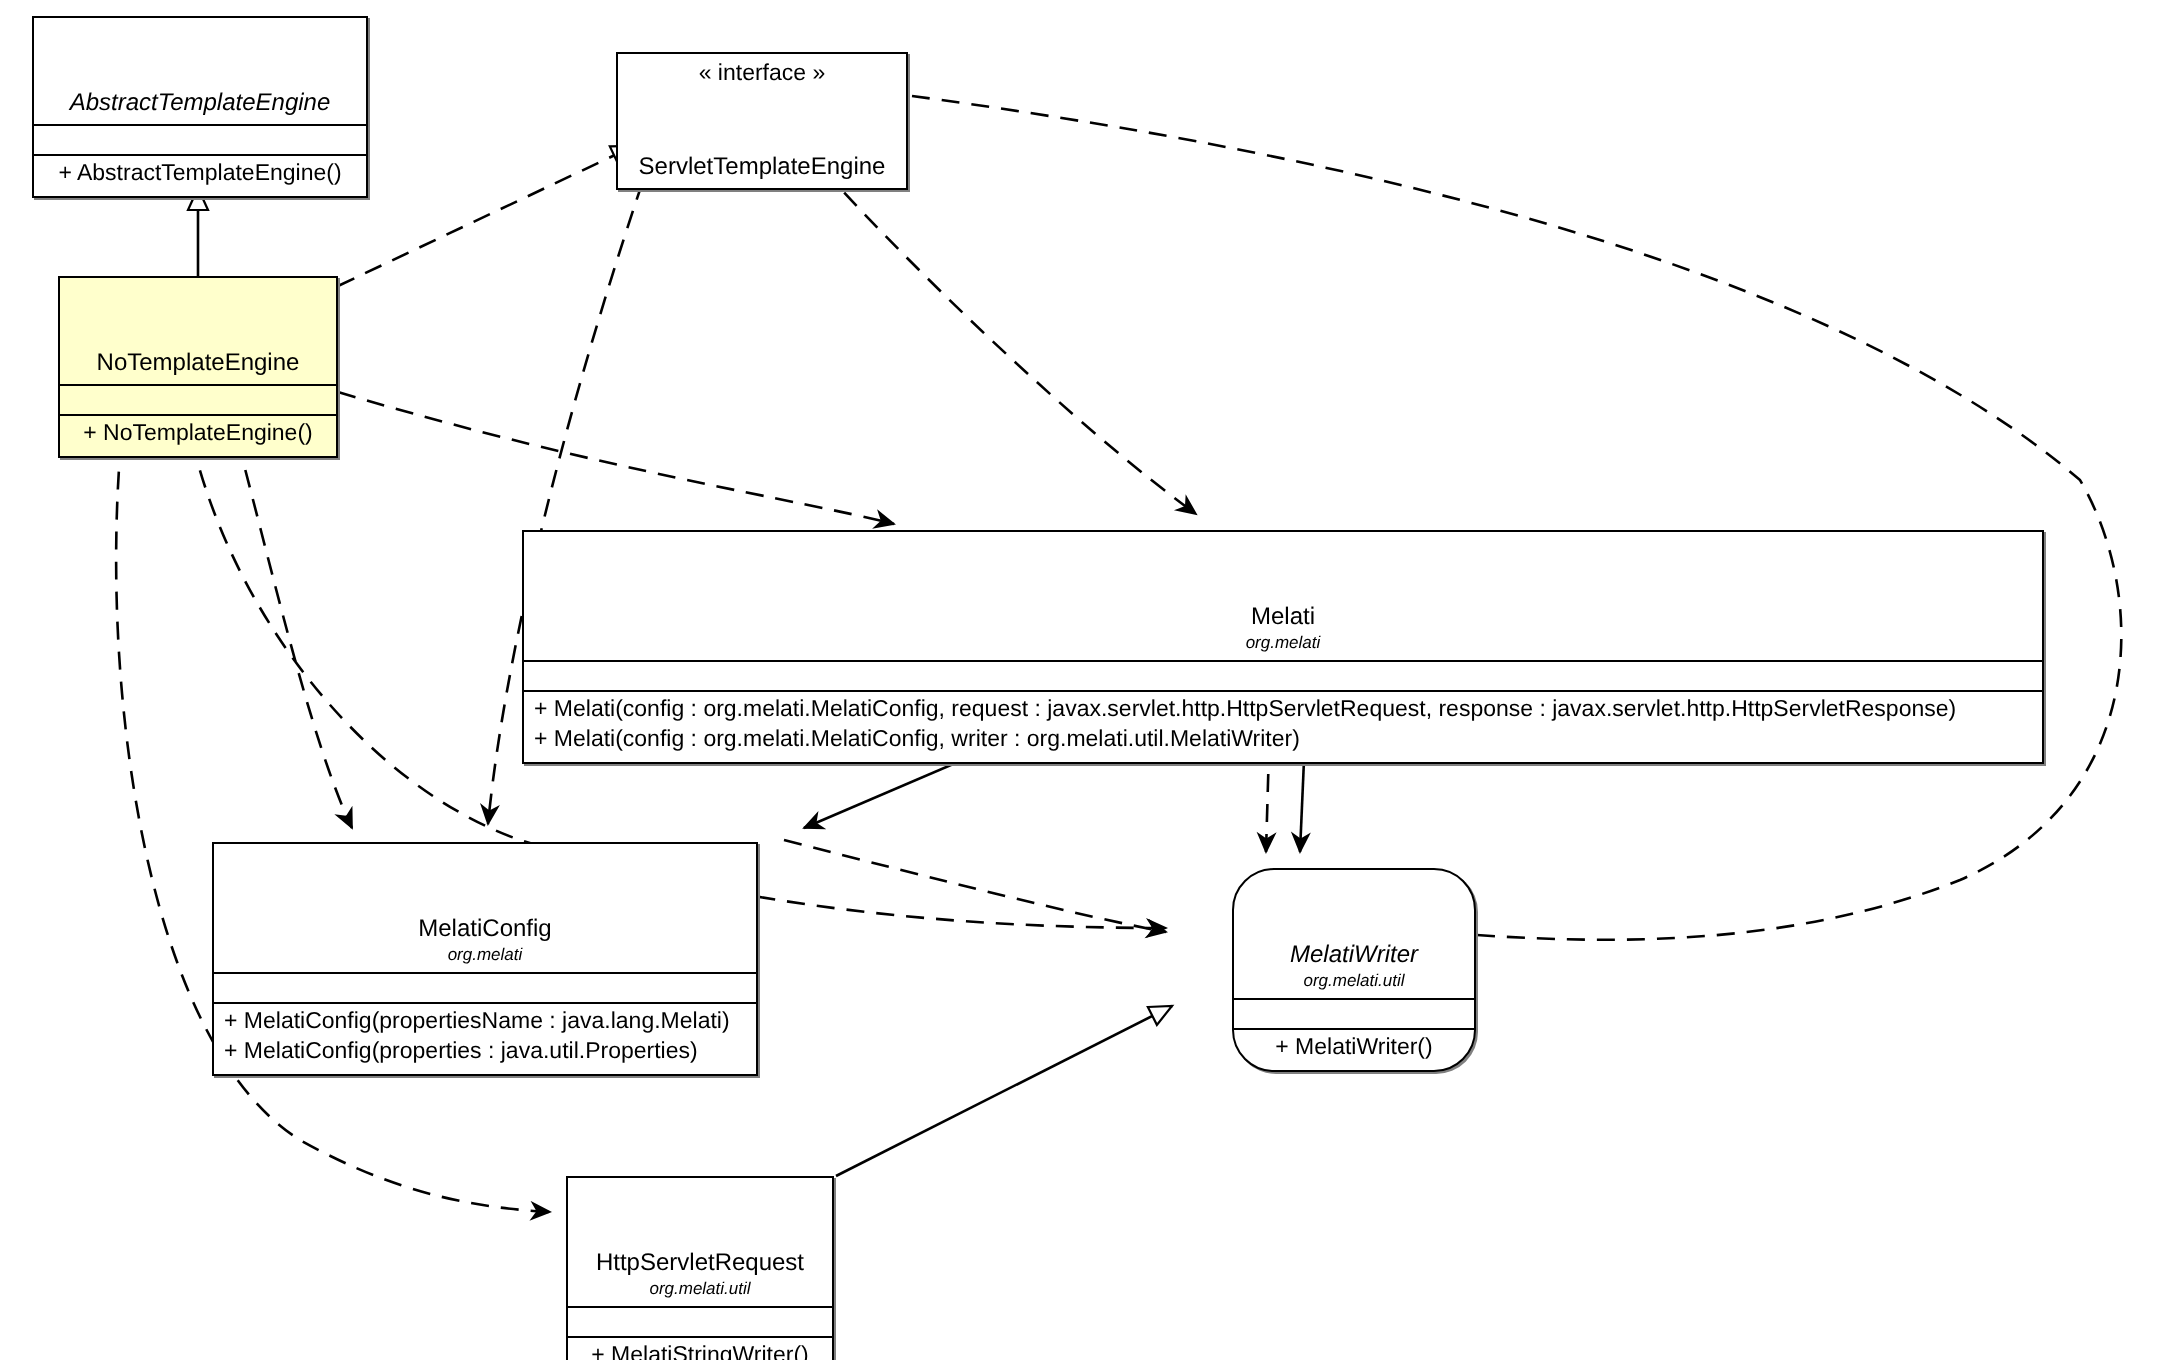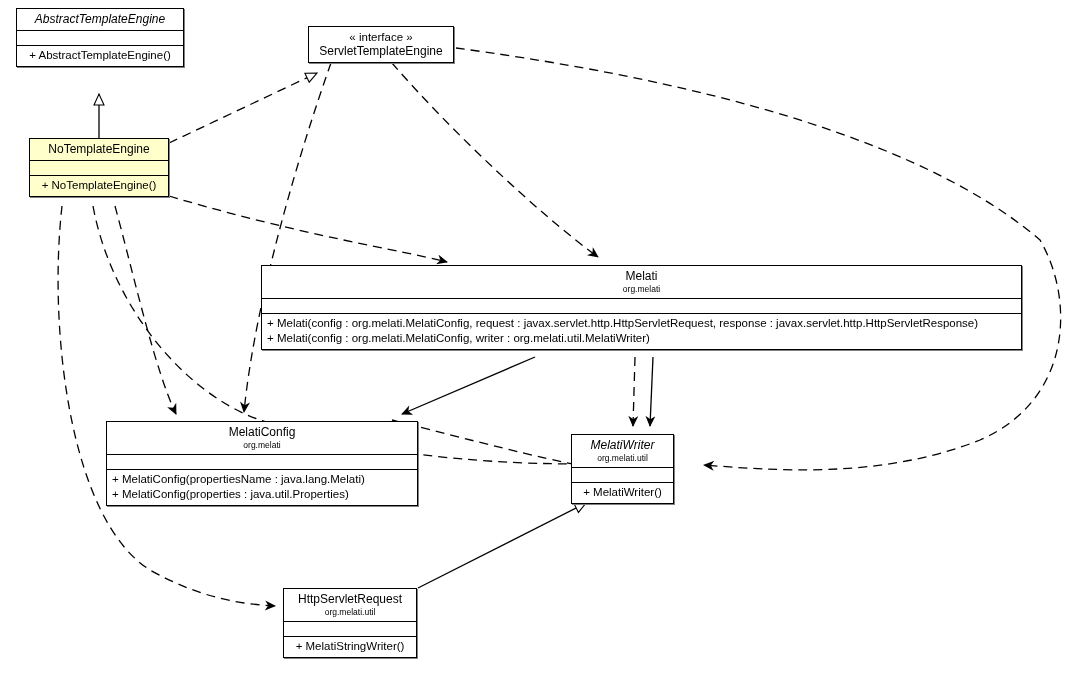--- a/index.html
+++ b/index.html
@@ -49,29 +49,31 @@
     font-size: 11.5px;
     color: #000000;
     line-height: 14px;
     white-space: nowrap;
   }
   .cls-name {
     font-size: 12px;
     color: #000000;
     line-height: 15px;
     white-space: nowrap;
+    margin-top: 32px;
   }
   .cls-name.abstract {
     font-style: italic;
   }
   .cls-package {
     font-size: 8.5px;
     color: #000000;
     line-height: 11px;
     white-space: nowrap;
+    font-style: italic;
   }
   .cls-attrs {
     box-sizing: border-box;
     border-bottom: 1px solid #000000;
     min-height: 15px;
     padding: 2px 4px;
   }
   .cls-ops {
     box-sizing: border-box;
     padding: 2px 5px 3px 5px;
@@ -167,33 +169,33 @@
       <div class="cls-name">Melati</div>
       <div class="cls-package">org.melati</div>
     </div>
     <div class="cls-attrs"></div>
     <div class="cls-ops">
       <div class="op-row">+ Melati(config : org.melati.MelatiConfig, request : javax.servlet.http.HttpServletRequest, response : javax.servlet.http.HttpServletResponse)</div>
       <div class="op-row">+ Melati(config : org.melati.MelatiConfig, writer : org.melati.util.MelatiWriter)</div>
     </div>
   </div>
 
-  <div class="uml-class" style="left:106px; top:421px; width:312px;">
+  <div class="uml-class" style="left:106px; top:421px; width:273px;">
     <div class="cls-header">
       <div class="cls-name">MelatiConfig</div>
       <div class="cls-package">org.melati</div>
     </div>
     <div class="cls-attrs"></div>
     <div class="cls-ops">
       <div class="op-row">+ MelatiConfig(propertiesName : java.lang.Melati)</div>
       <div class="op-row">+ MelatiConfig(properties : java.util.Properties)</div>
     </div>
   </div>
 
-  <div class="uml-class" style="left:571px; top:434px; width:103px;">
+  <div class="uml-class" style="left:616px; top:434px; width:122px;border-radius:21px;">
     <div class="cls-header">
       <div class="cls-name abstract">MelatiWriter</div>
       <div class="cls-package">org.melati.util</div>
     </div>
     <div class="cls-attrs"></div>
     <div class="cls-ops">
       <div class="op-row centered">+ MelatiWriter()</div>
     </div>
   </div>
 

